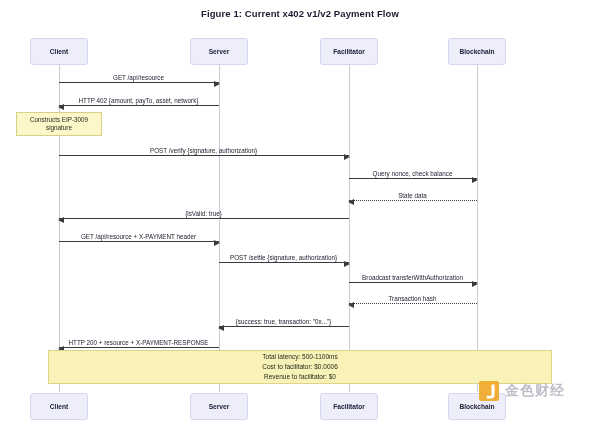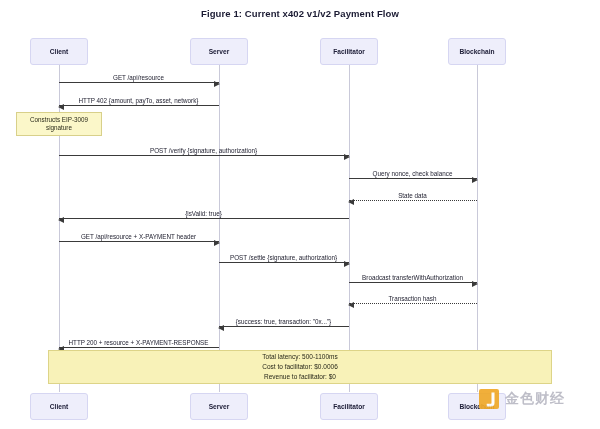--- a/index.html
+++ b/index.html
@@ -255,21 +255,21 @@
   <div class="actor-box" style="left:190px; top:393px;">
     <span>Server</span>
   </div>
   <div class="actor-box" style="left:320px; top:393px;">
     <span>Facilitator</span>
   </div>
   <div class="actor-box" style="left:448px; top:393px;">
     <span>Blockchain</span>
   </div>
 
-  <div class="watermark" style="left:478px; top:388px;">
+  <div class="watermark" style="left:478px; top:380px;">
     <div class="wm-mark">
       <svg width="22" height="22" viewBox="0 0 22 22" aria-hidden="true">
         <rect x="1" y="1" width="20" height="20" rx="2" fill="#f0a92a"></rect>
         <path d="M13.5 4.5 h3 v10.5 a3.6 3.6 0 0 1 -3.6 3.6 h-4.2 v-2.9 h4.2 a0.7 0.7 0 0 0 0.6 -0.7 z" fill="#ffffff"></path>
       </svg>
     </div>
     <div class="wm-text">金色财经</div>
   </div>
 
 </div>

